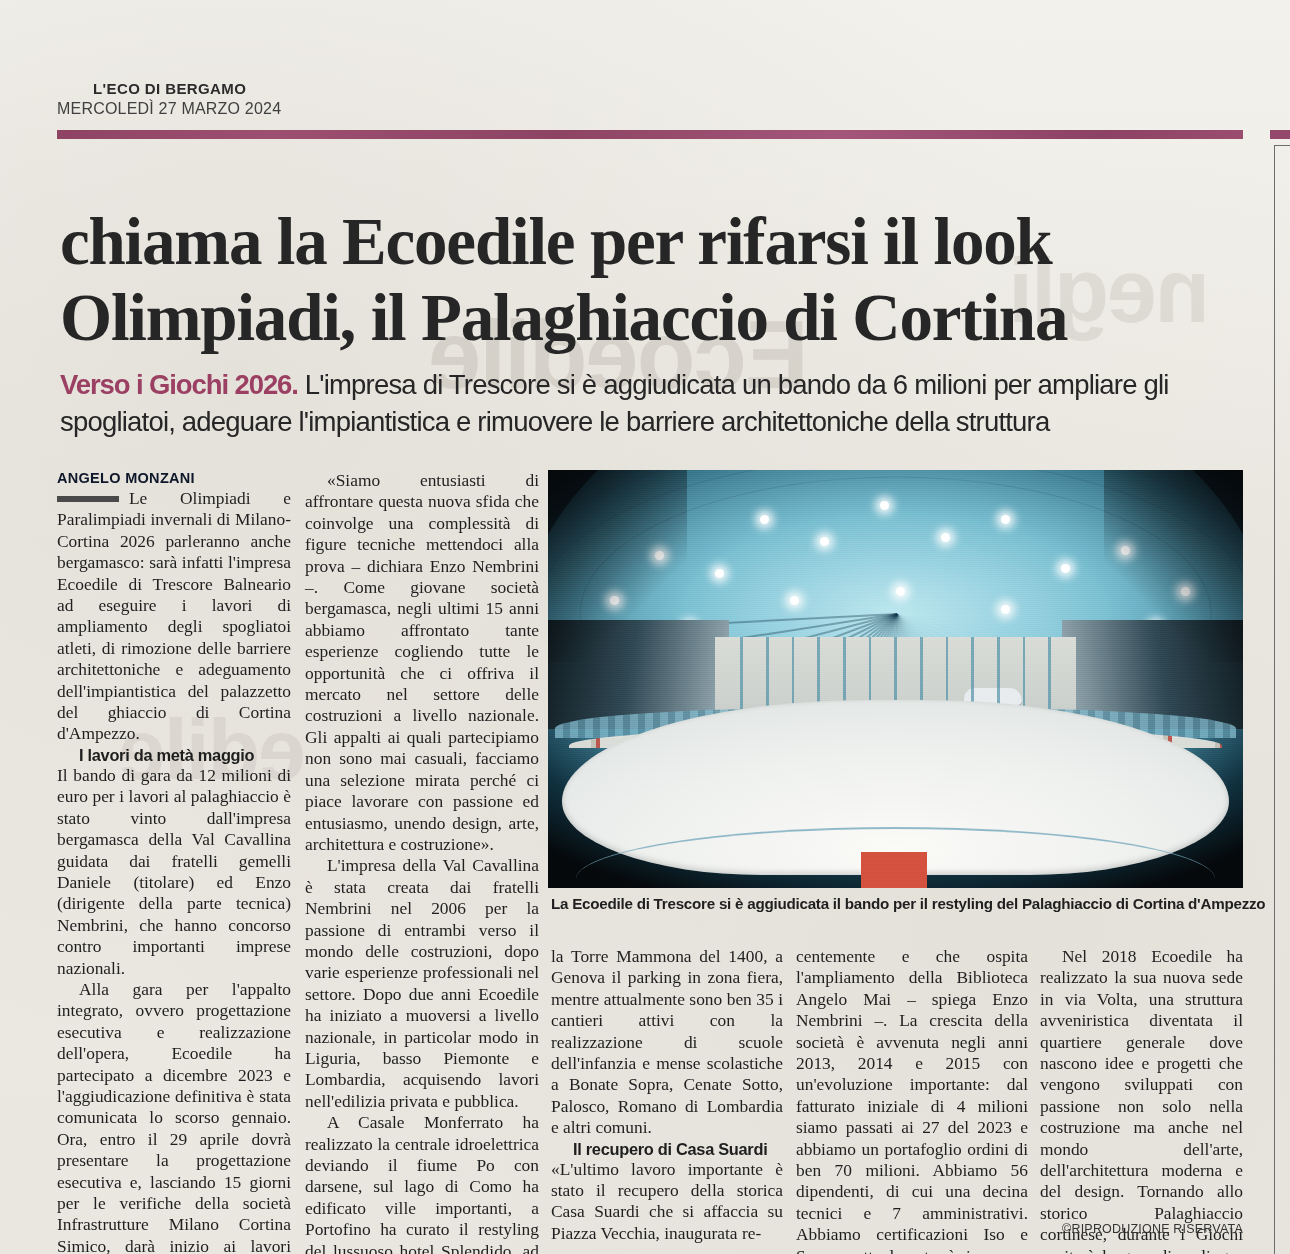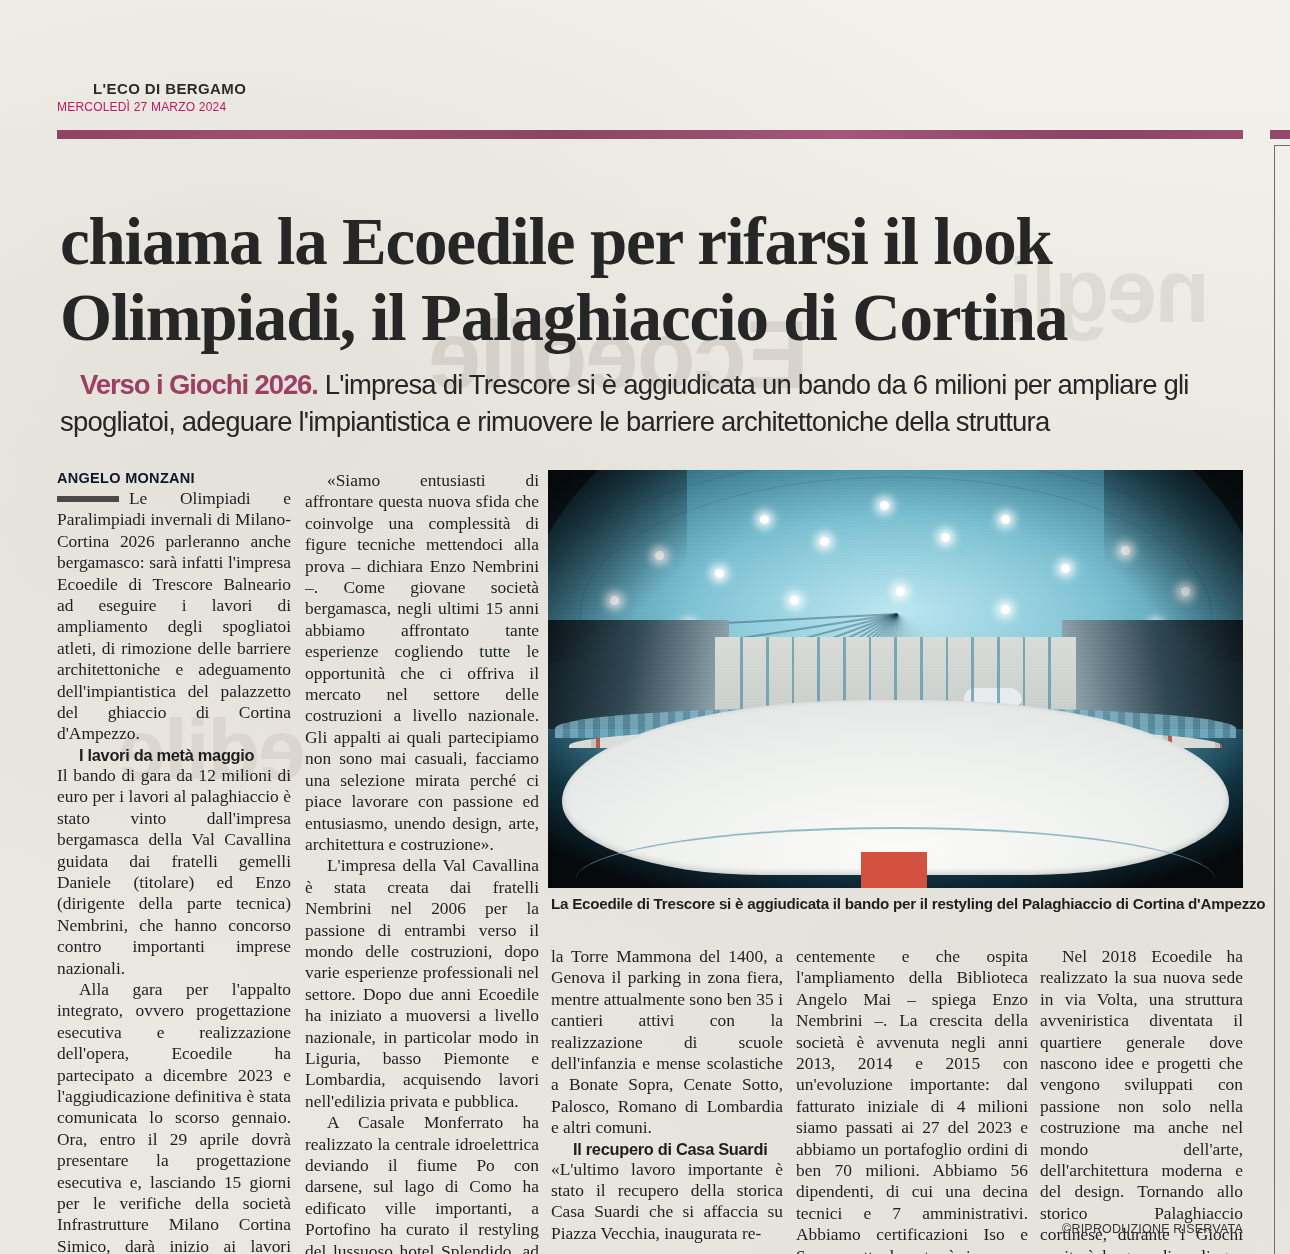--- a/index.html
+++ b/index.html
@@ -40,21 +40,21 @@
   .page{position:absolute;inset:0;}
 
   
   .masthead{position:absolute;left:57px;top:80px;}
   .mast-title{
     font-family:"Liberation Sans", sans-serif;
     font-weight:700;font-size:15px;letter-spacing:.4px;color:#2b2b2b;margin-left:36px;
   }
   .mast-date{
     font-family:"Liberation Sans", sans-serif;
-    font-weight:400;font-size:12px;letter-spacing:.2px;color:#be185d;margin-top:3px;
+    font-weight:400;font-size:16px;letter-spacing:.2px;color:#404040;margin-top:3px;
   }
   .rule-purple{
     position:absolute;left:57px;top:130px;width:1186px;height:9px;
     background:linear-gradient(90deg,#8e4365 0%,#9d4f71 18%,#8d4464 42%,#a3567a 66%,#8c4264 88%,#9a4d6f 100%);
   }
   .rule-purple-stub{
     position:absolute;left:1270px;top:130px;width:20px;height:9px;
     background:#94486b;
   }
   .side-border{
@@ -82,21 +82,20 @@
     font-weight:400;
     font-size:27.5px;
     line-height:37px;
     letter-spacing:-.8px;
     color:#262626;
   }
   .kicker{
     font-weight:700;
     color:#9b3f63;
     letter-spacing:-1.1px;
-    margin-left:20px;
   }
 
   
   .byline{
     position:absolute;left:57px;top:470px;
     font-family:"Liberation Sans", sans-serif;
     font-weight:700;font-size:14.5px;letter-spacing:.3px;color:#0f172a;
   }
 
   .col{

